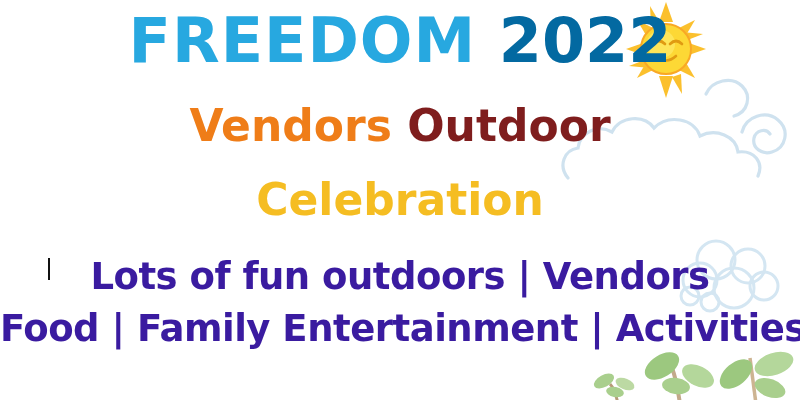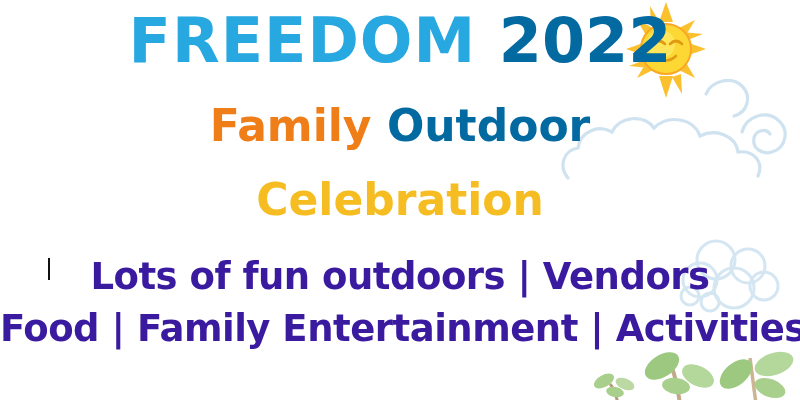--- a/index.html
+++ b/index.html
@@ -82,21 +82,21 @@
   .title-year { color: #0369a1; letter-spacing: 0px; }
 
   .line-sub {
     top: 104px;
     font-family: "DejaVu Sans", sans-serif;
     font-weight: bold;
     font-size: 44px;
     padding-right: 116px;
   }
   .word-summer { color: #ef7d18; }
-  .word-outdoor { color: #0369a1; }
+  .word-outdoor { color: #7f1d1d; }
 
   .line-celebration {
     top: 178px;
     font-family: "DejaVu Sans", sans-serif;
     font-weight: bold;
     font-size: 44px;
     color: #f5bd22;
     padding-right: 94px;
   }
 
@@ -203,21 +203,21 @@
     </svg>
   </div>
 
   <div class="text-layer">
 
     <div class="line line-title">
       <span class="title-word">FREEDOM</span><span>&nbsp;</span><span class="title-year">2022</span>
     </div>
 
     <div class="line line-sub">
-      <span class="word-summer">Family</span><span>&nbsp;</span><span class="word-outdoor">Outdoor</span>
+      <span class="word-summer">Vendors</span><span>&nbsp;</span><span class="word-outdoor">Outdoor</span>
     </div>
 
     <div class="line line-celebration">Celebration</div>
 
     <div class="line line-detail line-detail-2">Food | Family Entertainment | Activities</div>
 
     <div class="line line-detail line-detail-1">Lots of fun outdoors | Vendors</div>
   </div>
 
   <div class="caret"></div>

